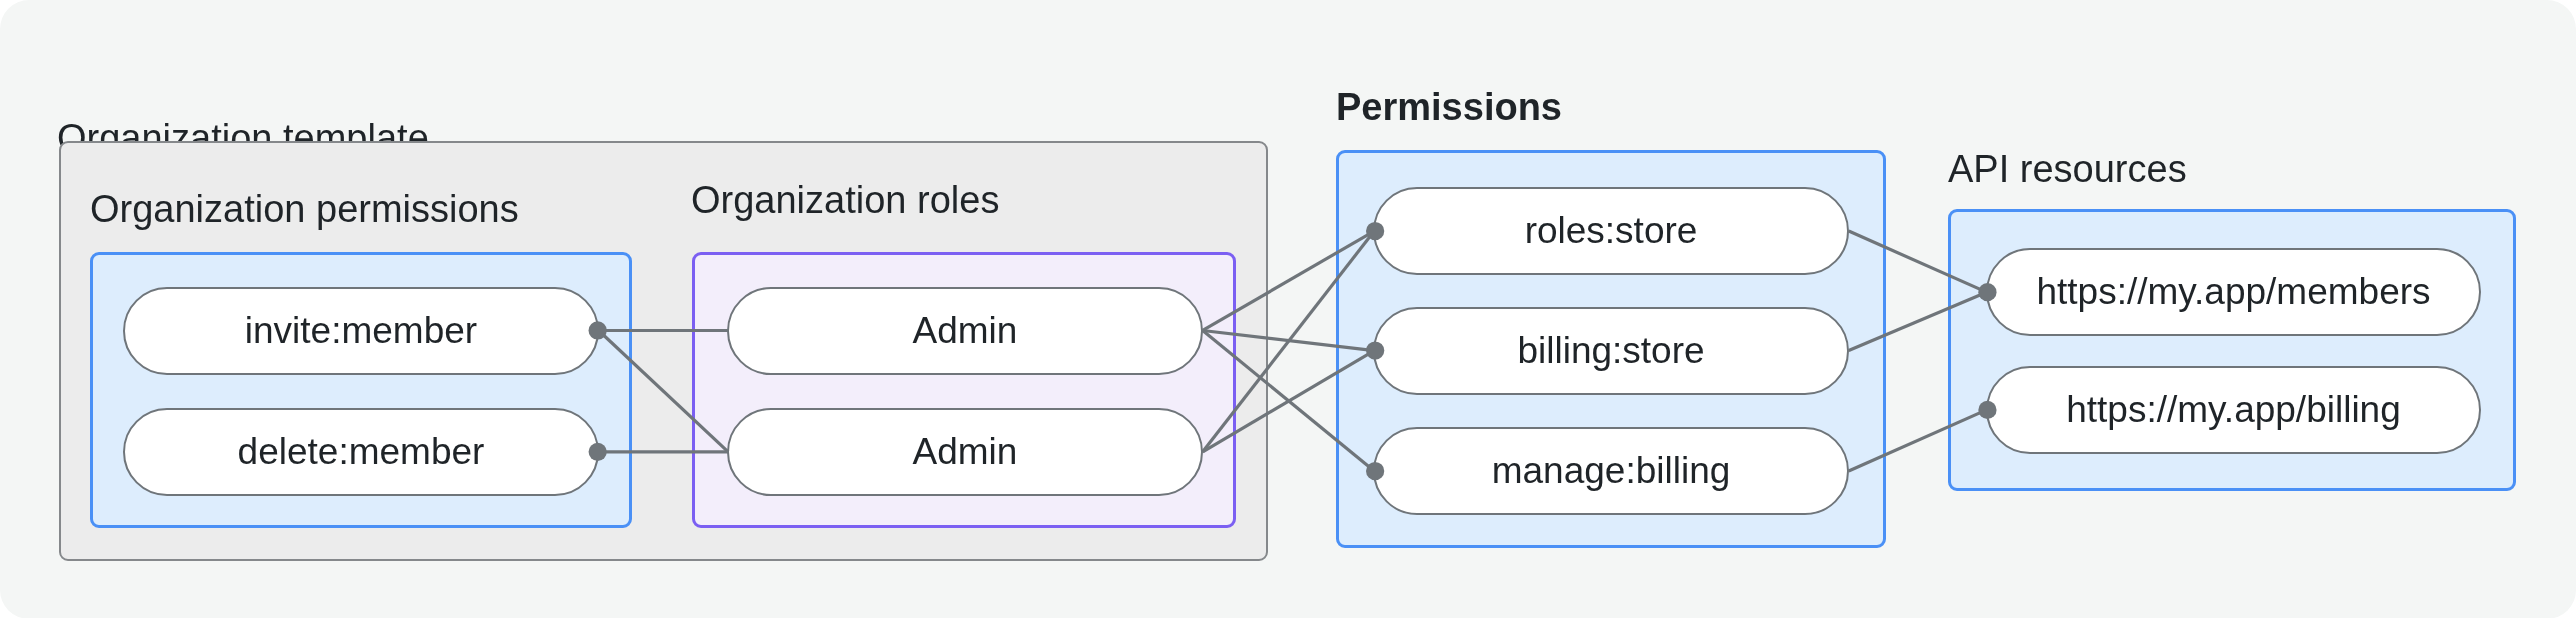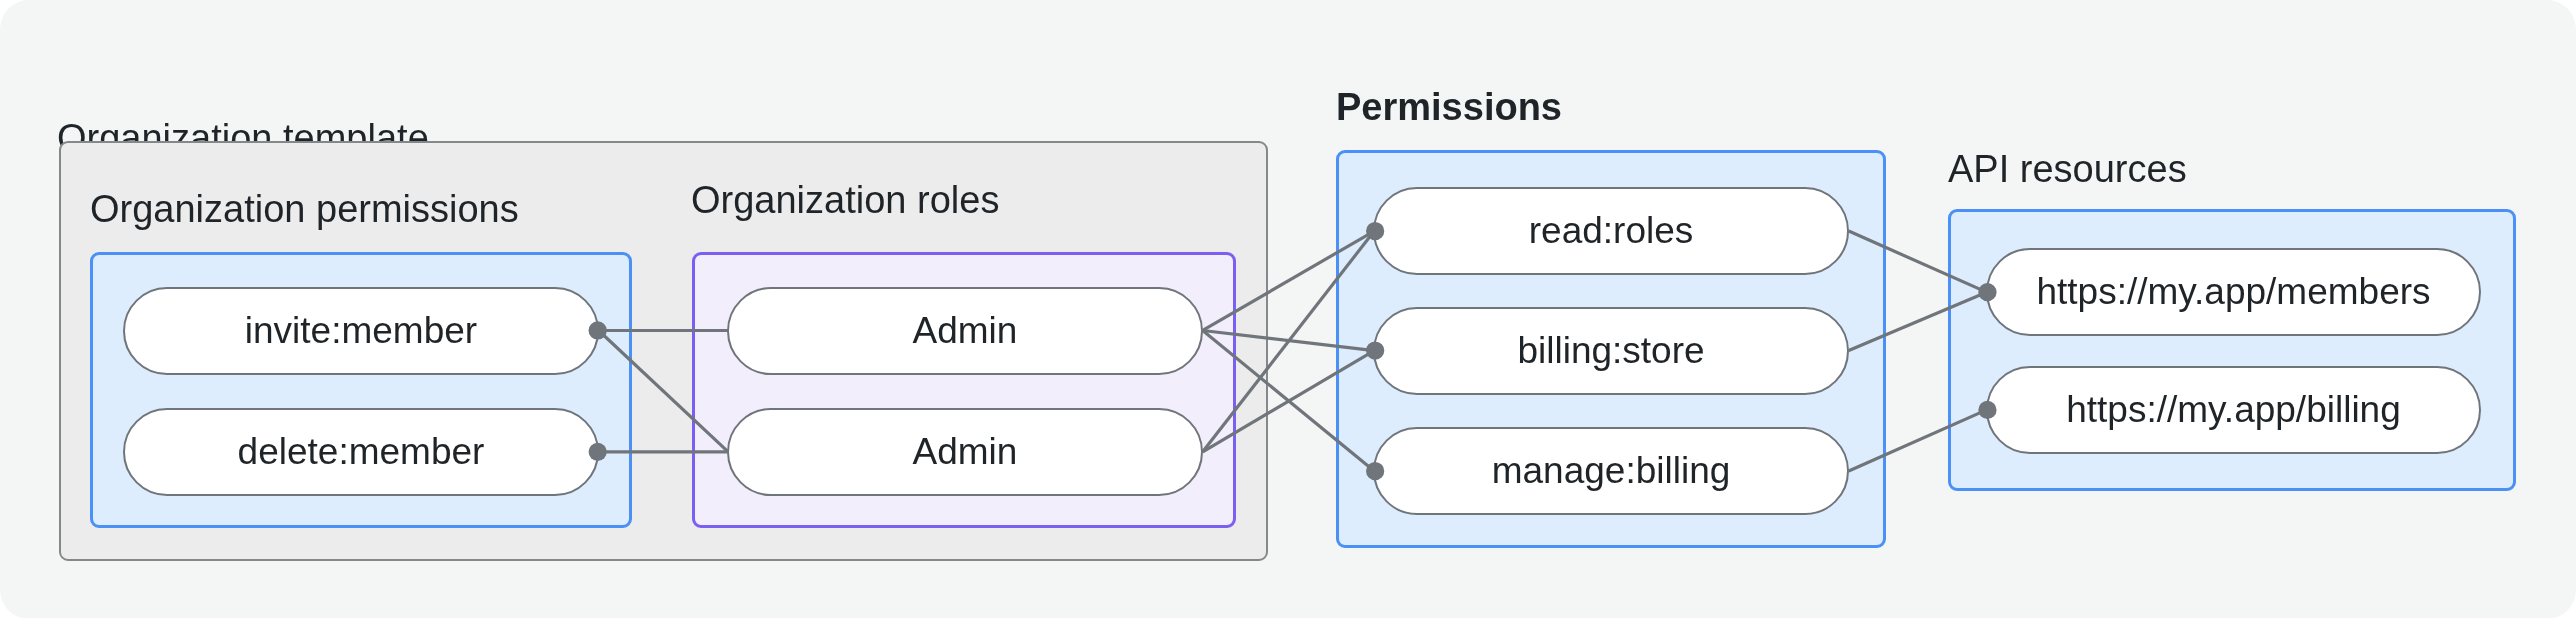--- a/index.html
+++ b/index.html
@@ -105,21 +105,21 @@
   </div>
 
   <div class="pill pill-admin">
     <span>Admin</span>
   </div>
   <div class="pill pill-member">
     <span>Admin</span>
   </div>
 
   <div class="pill pill-read">
-    <span>read:roles</span>
+    <span>roles:store</span>
   </div>
   <div class="pill pill-update">
     <span>billing:store</span>
   </div>
   <div class="pill pill-manage">
     <span>manage:billing</span>
   </div>
 
   <div class="pill pill-members">
     <span>https://my.app/members</span>

